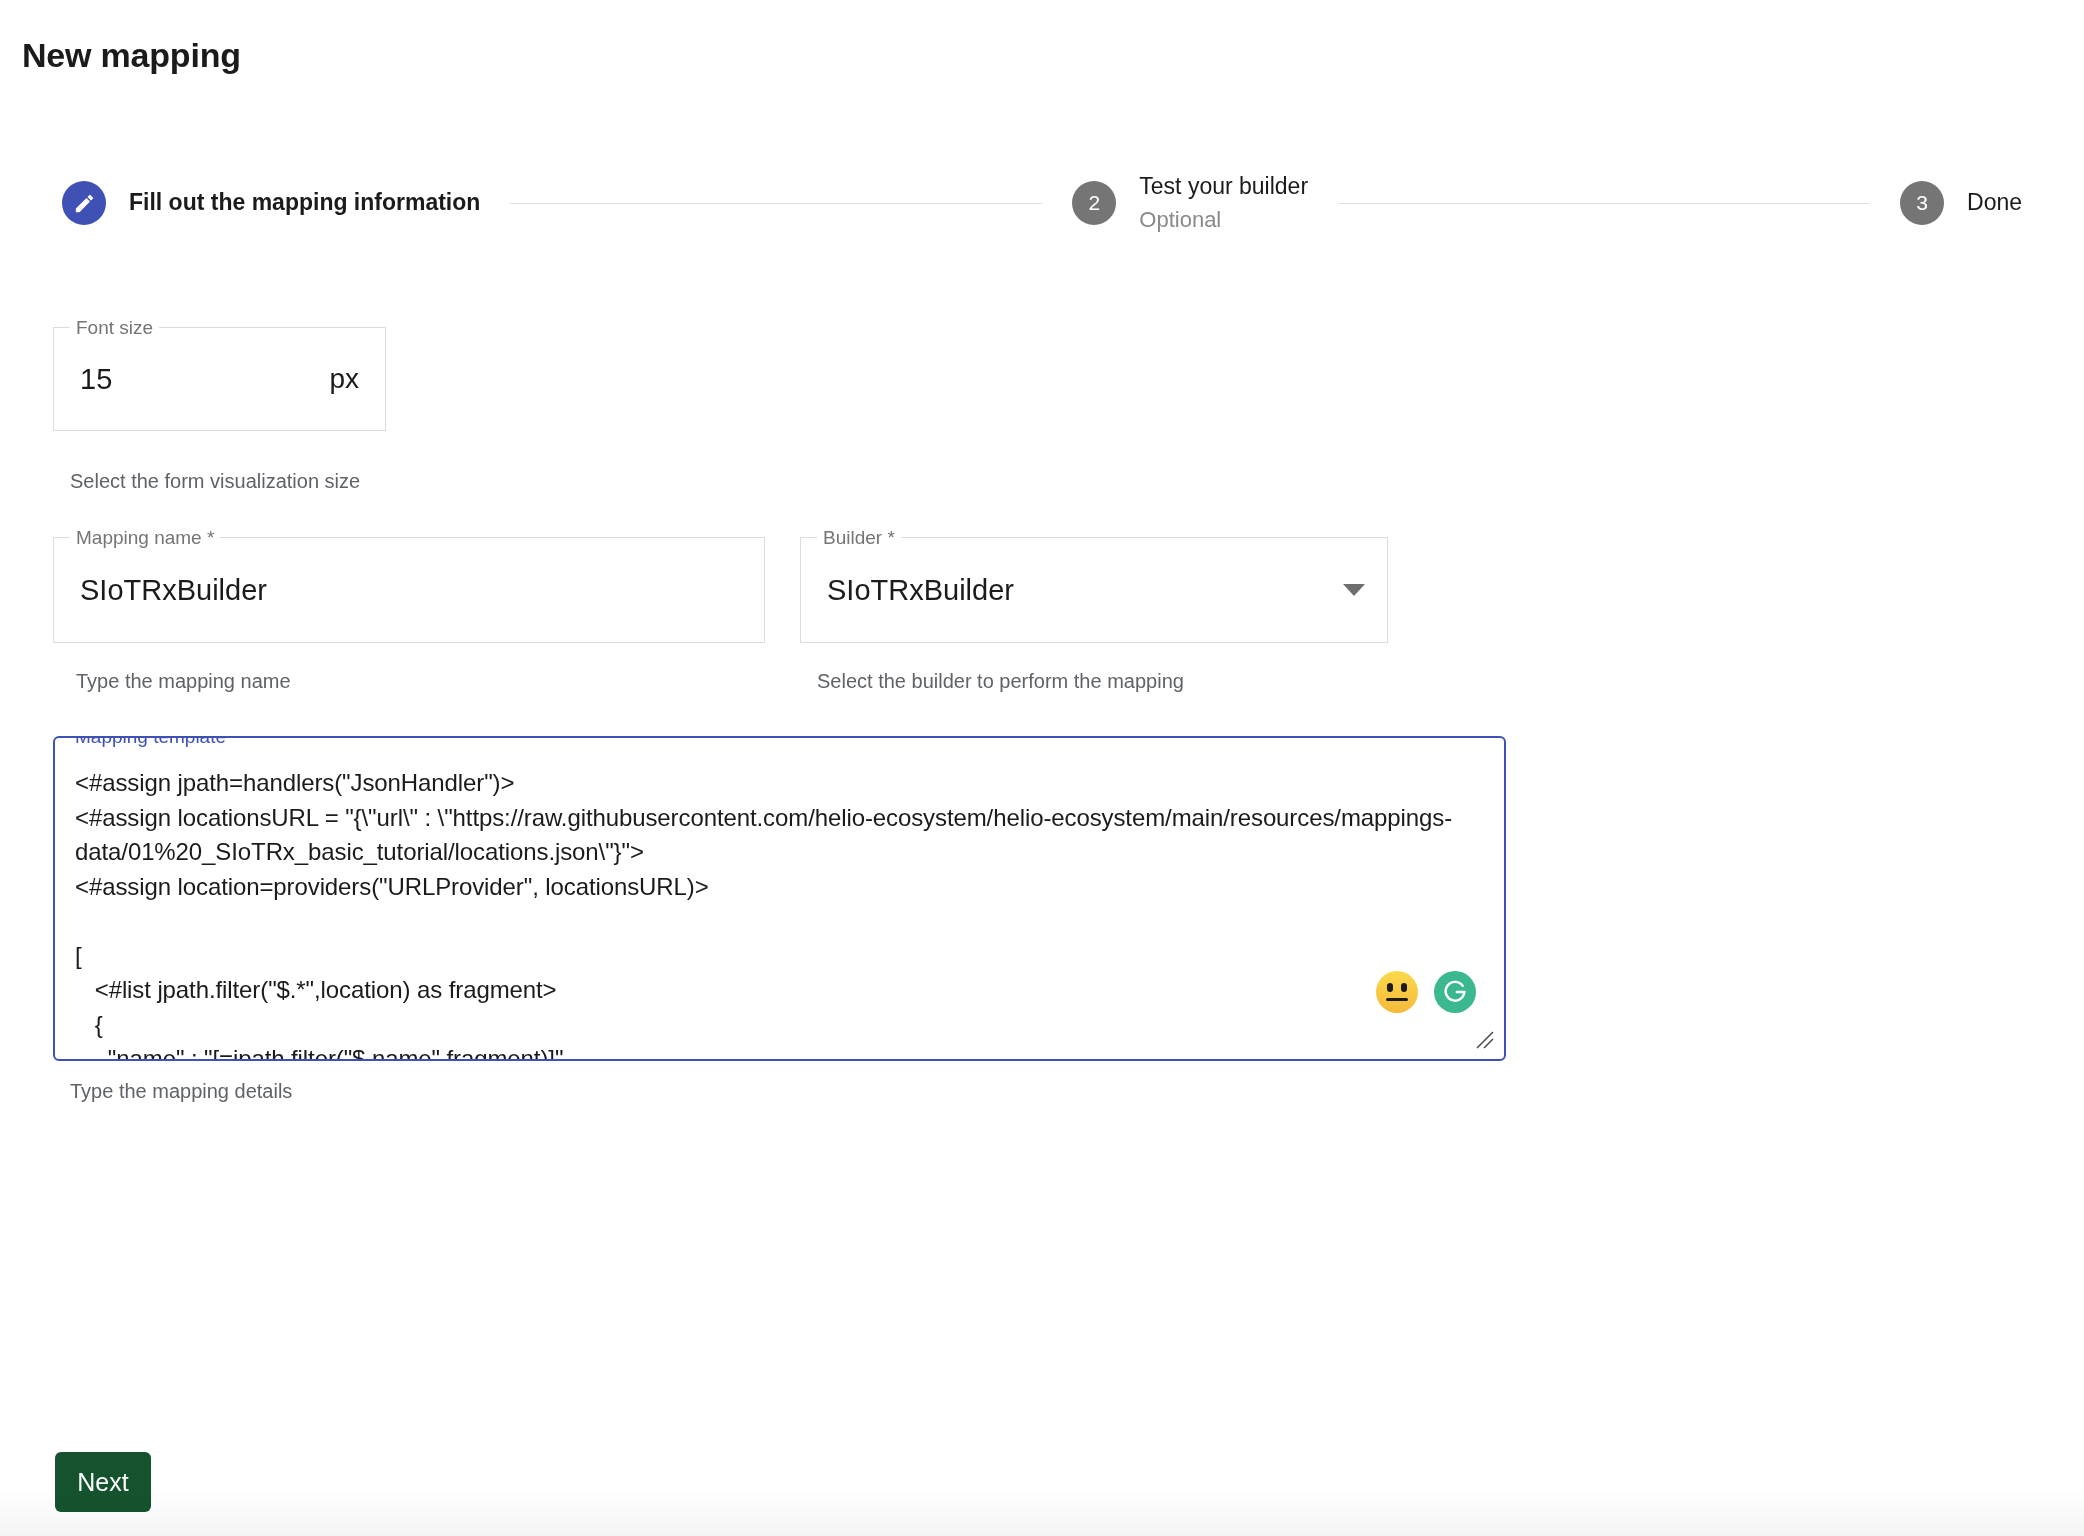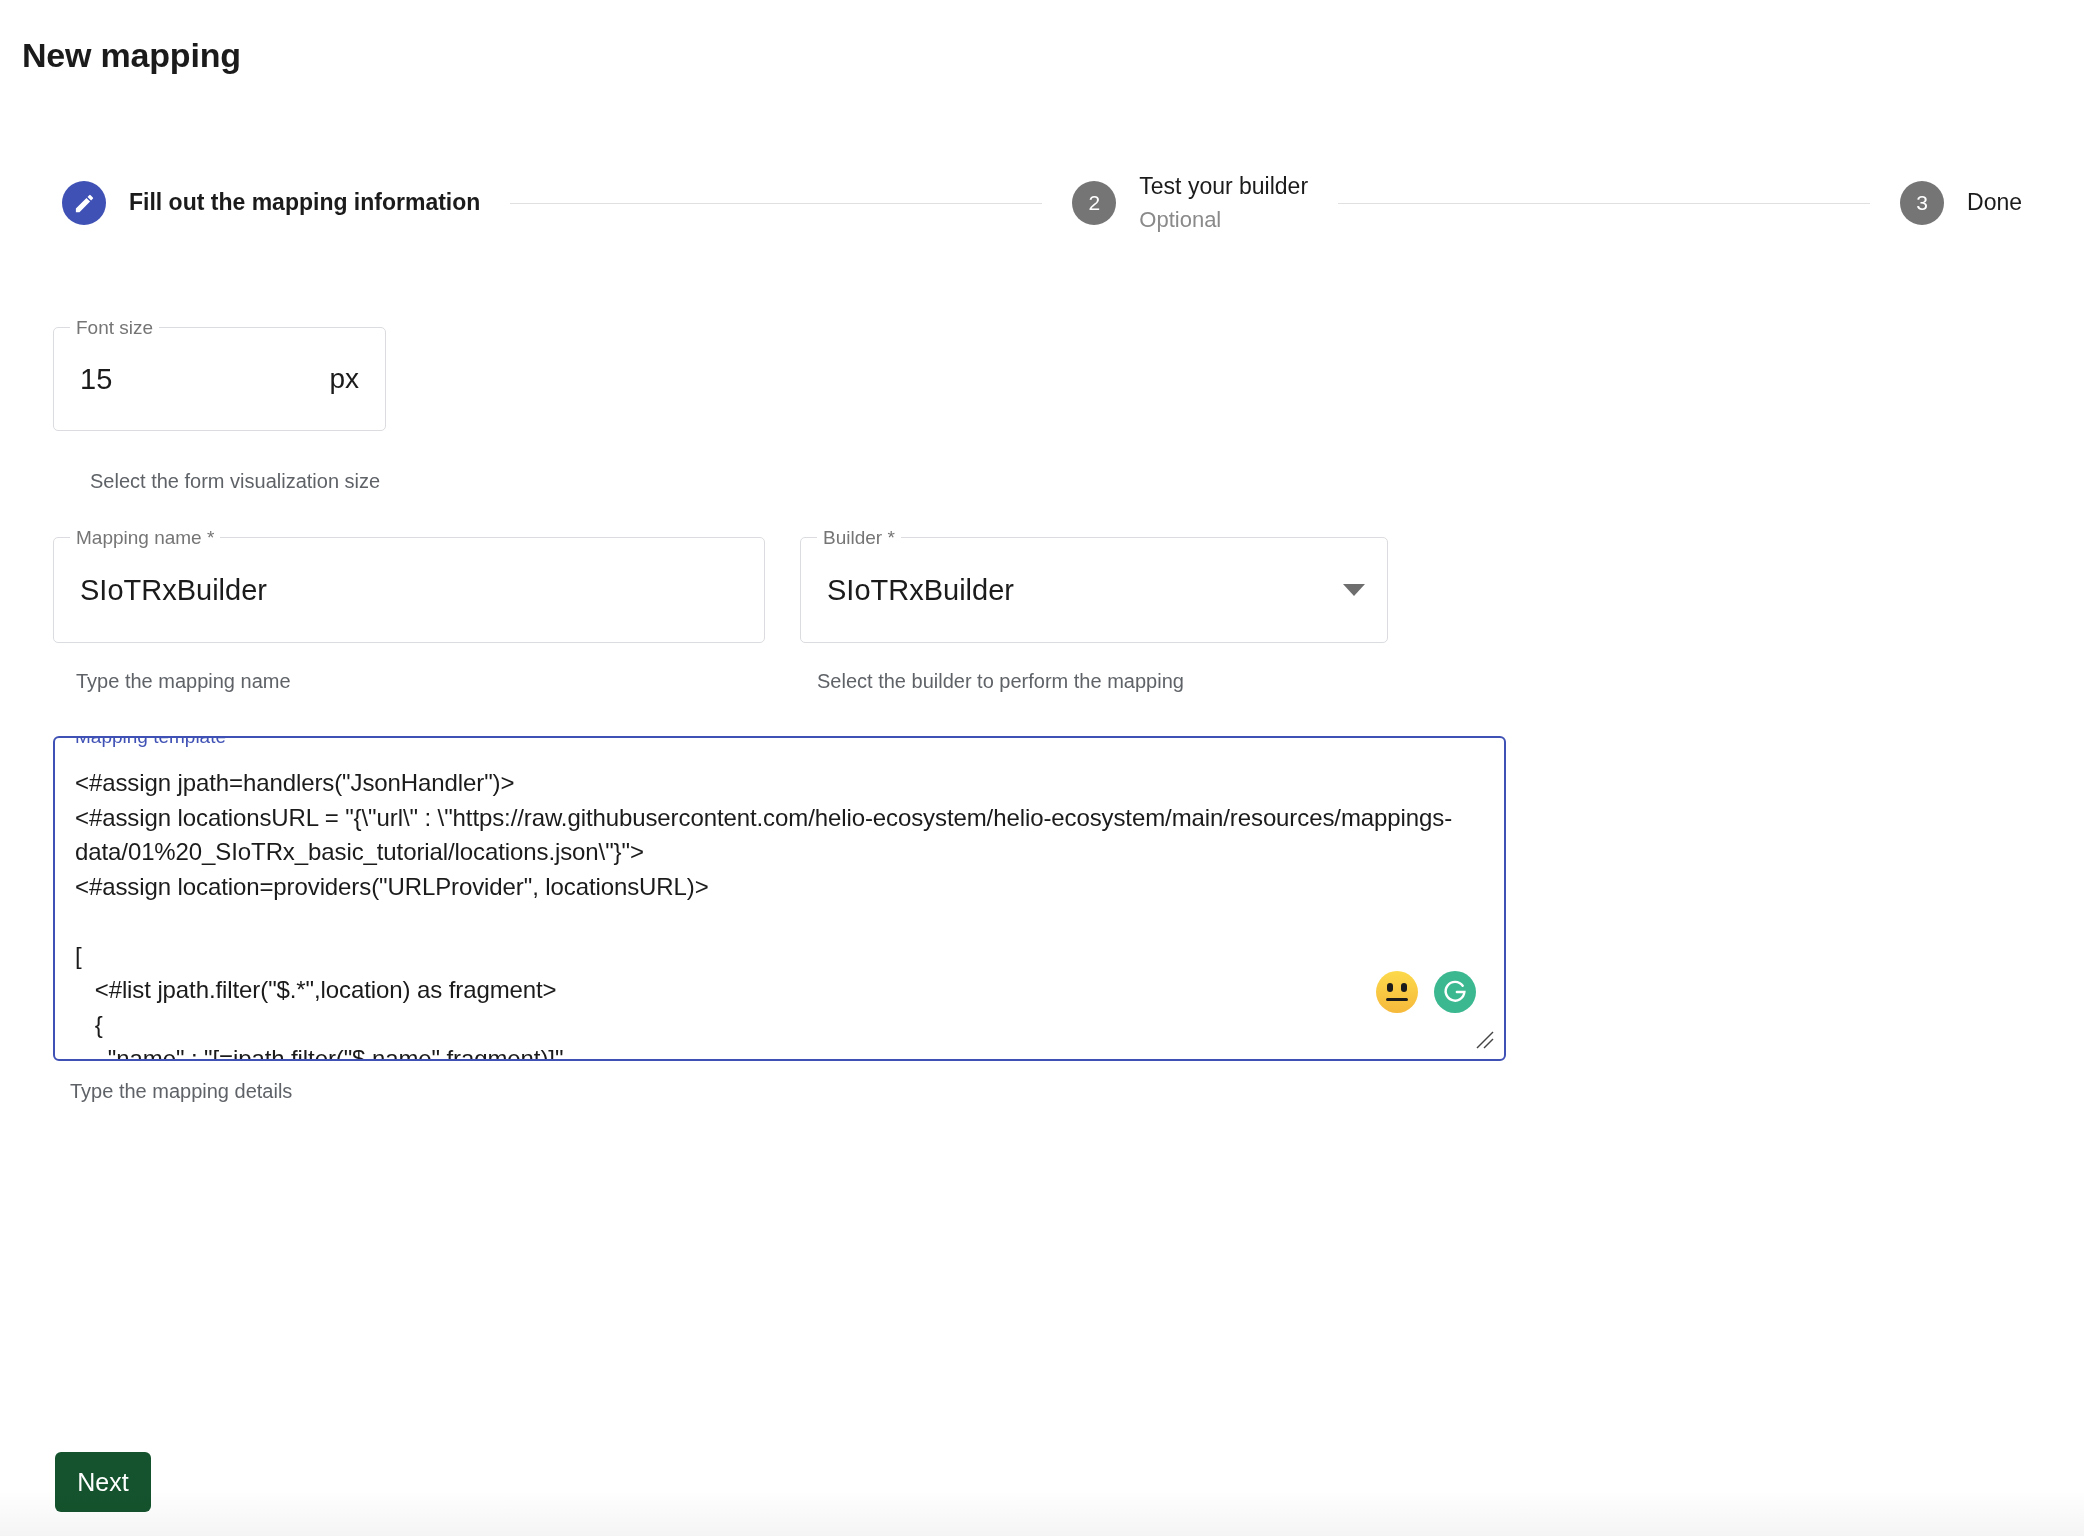--- a/index.html
+++ b/index.html
@@ -85,21 +85,21 @@
   }
 
   
   .field {
     position: absolute;
     box-sizing: border-box;
   }
   .field-box {
     position: relative;
     border: 1px solid #dadce0;
-    border-radius: 5px;
+    border-radius: 0;
     background: #ffffff;
     box-sizing: border-box;
     width: 100%;
     height: 100%;
     display: flex;
     align-items: center;
     padding: 0 26px;
   }
   .field-legend {
     position: absolute;
@@ -136,21 +136,21 @@
     transform: translateY(-50%);
     width: 0;
     height: 0;
     border-left: 11px solid transparent;
     border-right: 11px solid transparent;
     border-top: 12px solid #6e6e6e;
   }
 
   
   #font-size-field { left: 53px; top: 327px; width: 333px; height: 104px; }
-  #font-size-helper { left: 70px; top: 470px; margin-left: 20px; }
+  #font-size-helper { left: 70px; top: 470px; }
 
   
   #mapping-name-field { left: 53px; top: 537px; width: 712px; height: 106px; }
   #mapping-name-helper { left: 76px; top: 670px; }
 
   
   #builder-field { left: 800px; top: 537px; width: 588px; height: 106px; }
   #builder-helper { left: 817px; top: 670px; }
 
   

